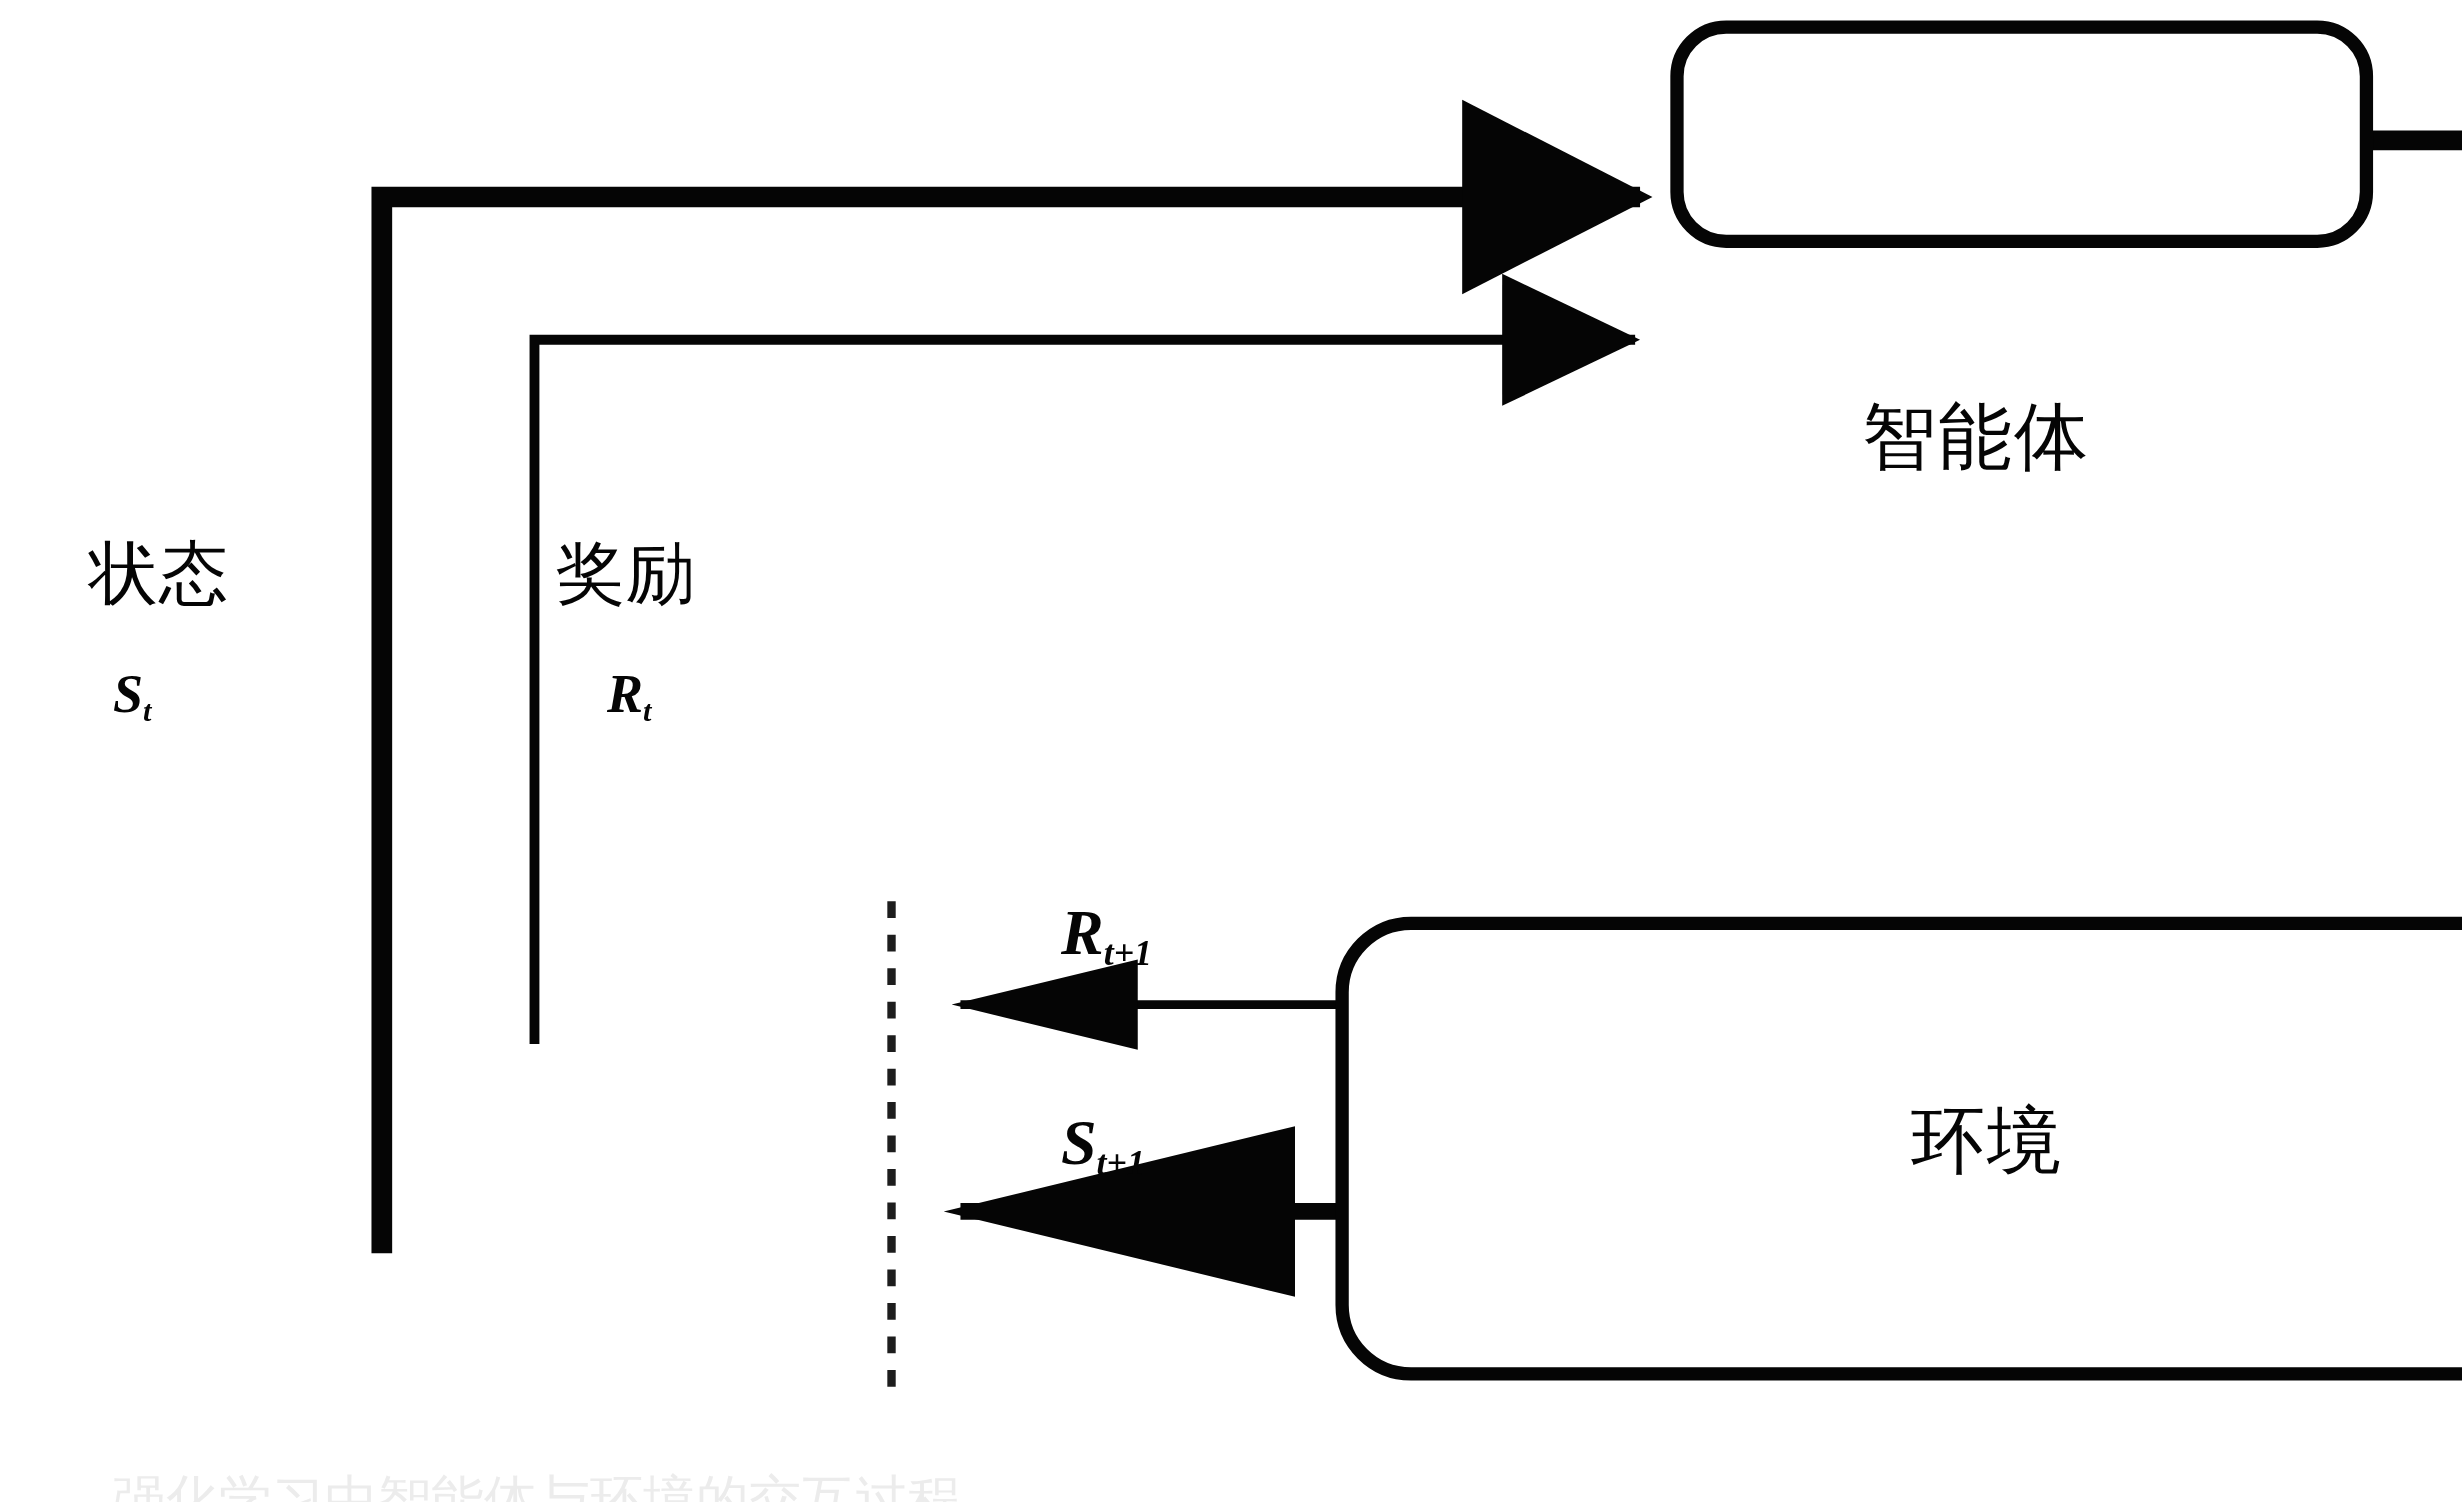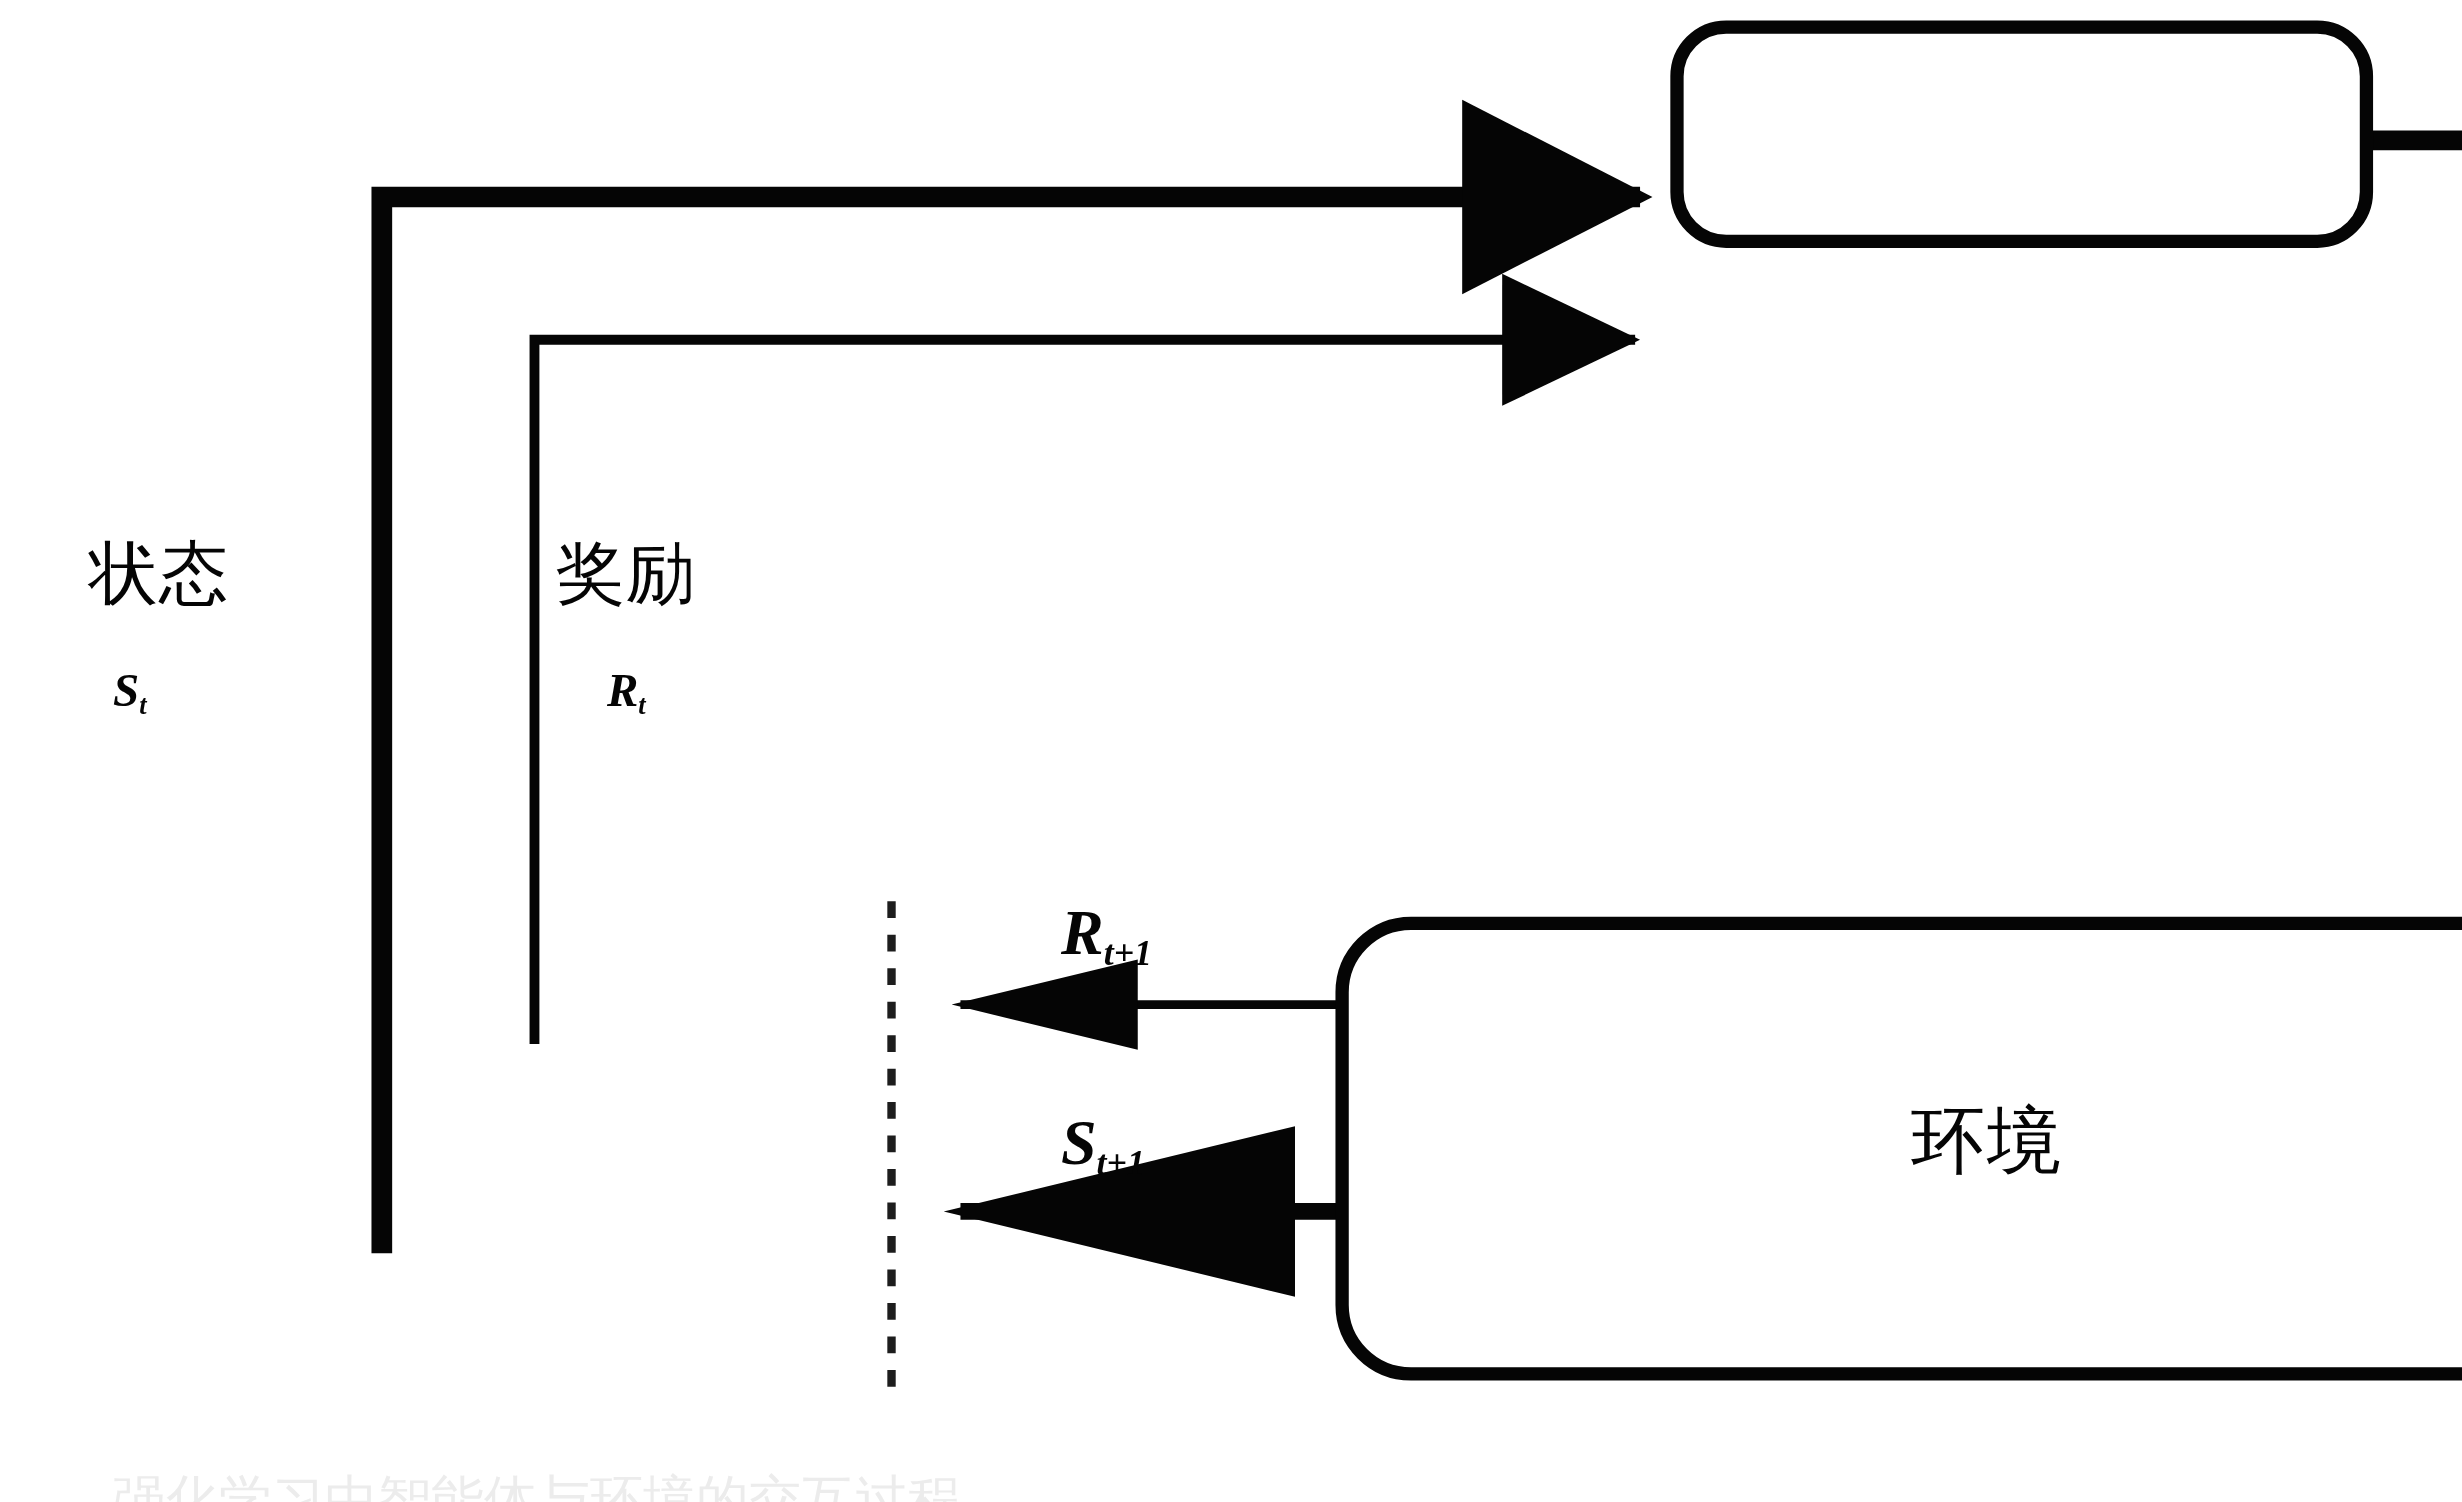--- a/index.html
+++ b/index.html
@@ -49,21 +49,21 @@
   }
   .math .sub {
     font-size: 0.56em;
     font-style: italic;
     font-weight: bold;
     vertical-align: baseline;
     position: relative;
     top: 0.30em;
     letter-spacing: 0;
   }
-  .math-big  { font-size: 47px; }
+  .math-big  { font-size: 54px; }
   .math-mid  { font-size: 64px; }
 
   #label-agent     { left: 1862px; top: 399px; }
   #label-env       { left: 1911px; top: 1103px; }
 
   #label-state-word  { left: 89px;  top: 539px; }
   #label-state-sym   { left: 113px;  top: 667px; }
   #label-reward-word { left: 556px; top: 539px; }
   #label-reward-sym  { left: 571px; top: 667px; margin-left: 36px; }
 
@@ -131,20 +131,21 @@
       <rect x="3425" y="75" width="1360" height="395" rx="92" ry="92" fill="#d8d8d8" opacity="0.55"></rect>
       <rect x="3405" y="55" width="1400" height="435" rx="100" ry="100" fill="#ffffff" stroke="#050505" stroke-width="27"></rect>
     </g>
 
     <g>
       <rect x="2745" y="1895" width="2715" height="875" rx="130" ry="130" fill="#d8d8d8" opacity="0.55"></rect>
       <rect x="2725" y="1875" width="2755" height="915" rx="140" ry="140" fill="#ffffff" stroke="#050505" stroke-width="27"></rect>
     </g>
   </svg>
 
+  <div class="cn box-label" id="label-agent">智能体</div>
 
   <div class="cn box-label" id="label-env">环境</div>
 
   <div class="cn side-word" id="label-state-word">状态</div>
   <div class="math math-big" id="label-state-sym">
     <span>S</span><span class="sub">t</span>
   </div>
 
   <div class="cn side-word" id="label-reward-word">奖励</div>
   <div class="math math-big" id="label-reward-sym">

